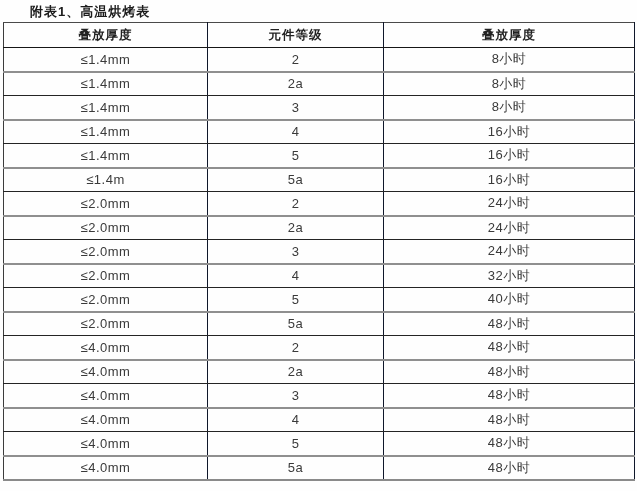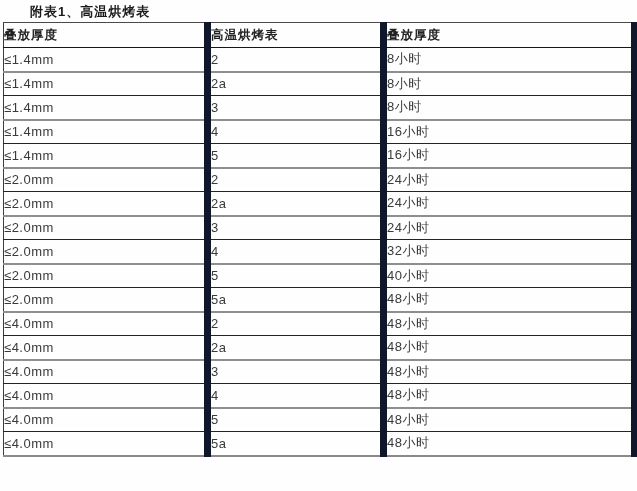--- a/index.html
+++ b/index.html
@@ -33,22 +33,22 @@
     border-collapse: collapse;
     table-layout: fixed;
   }
   table.bake-table col.c1 { width: 204px; }
   table.bake-table col.c2 { width: 176px; }
   table.bake-table col.c3 { width: 251px; }
 
   table.bake-table th,
   table.bake-table td {
     border-left: 1px solid #3c3c3c;
-    border-right: 7px solid #0f172a;
-    text-align: left;
+    border-right: 1px solid #0f172a;
+    text-align: center;
     vertical-align: middle;
     background: #fefefe;
   }
   table.bake-table th {
     height: 25px;
     font-size: 12.5px;
     font-weight: bold;
     color: #222222;
     border-top: 1px solid #4a4a4a;
     border-bottom: 1px solid #161616;
@@ -74,21 +74,21 @@
 
   <table class="bake-table">
     <colgroup>
       <col class="c1">
         <col class="c2">
         <col class="c3">
     </colgroup>
     <thead>
       <tr>
         <th>叠放厚度</th>
-        <th>高温烘烤表</th>
+        <th>元件等级</th>
         <th>叠放厚度</th>
       </tr>
     </thead>
     <tbody>
         <tr>
       <td>≤1.4mm</td>
       <td>2</td>
       <td>8小时</td>
     </tr>
         <tr>
@@ -102,20 +102,25 @@
       <td>8小时</td>
     </tr>
         <tr>
       <td>≤1.4mm</td>
       <td>4</td>
       <td>16小时</td>
     </tr>
         <tr>
       <td>≤1.4mm</td>
       <td>5</td>
+      <td>16小时</td>
+    </tr>
+        <tr>
+      <td>≤1.4m</td>
+      <td>5a</td>
       <td>16小时</td>
     </tr>
         <tr>
       <td>≤2.0mm</td>
       <td>2</td>
       <td>24小时</td>
     </tr>
         <tr>
       <td>≤2.0mm</td>
       <td>2a</td>

